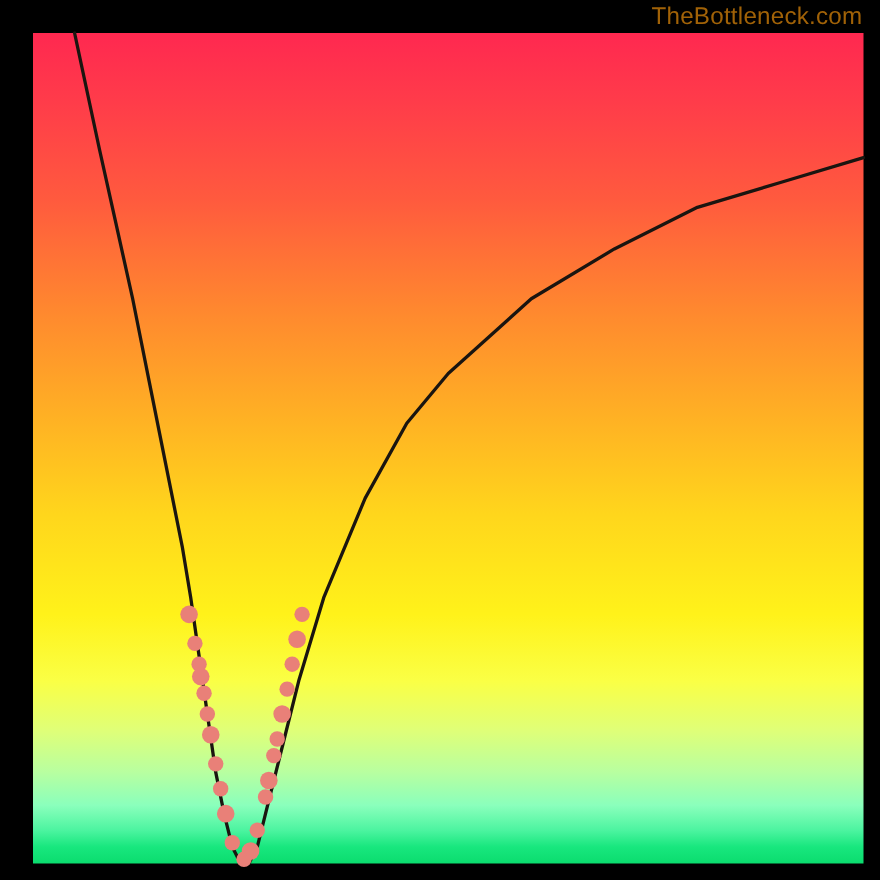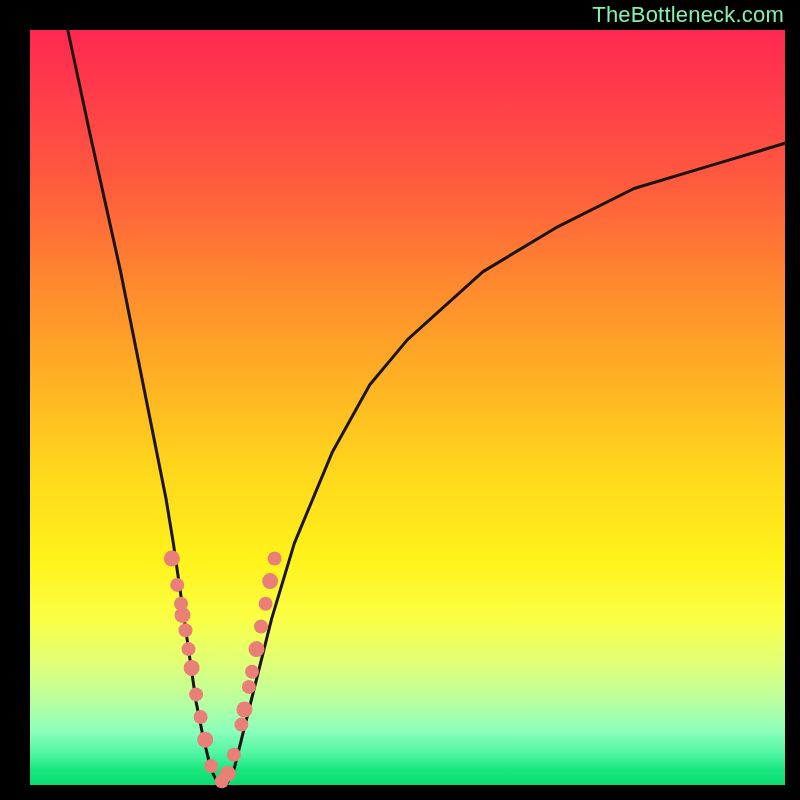--- a/index.html
+++ b/index.html
@@ -37,21 +37,21 @@
       #8affbc 93%,
       #4cf4a0 96%,
       #18e77e 98%,
       #0bdc6e 100%
     );
   }
   .watermark {
     position: absolute;
     top: 2px;
     right: 16px;
-    color: #86efac;
+    color: #a16207;
     font-size: 22px;
     font-weight: 500;
     letter-spacing: 0.2px;
     user-select: none;
   }
   svg.curve-layer {
     position: absolute;
     left: 0;
     top: 0;
     width: 755px;

